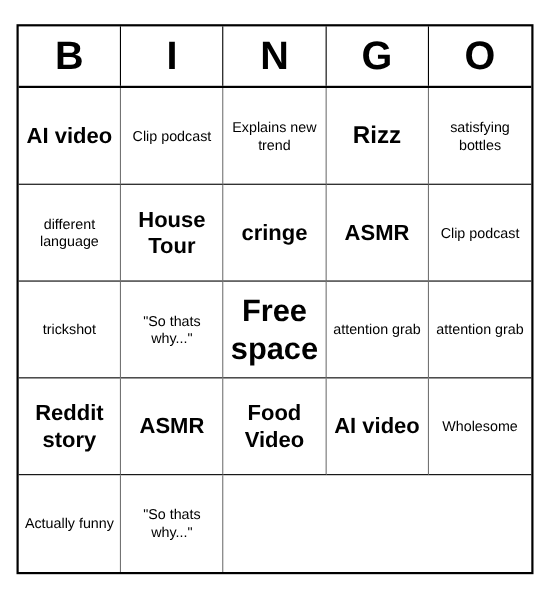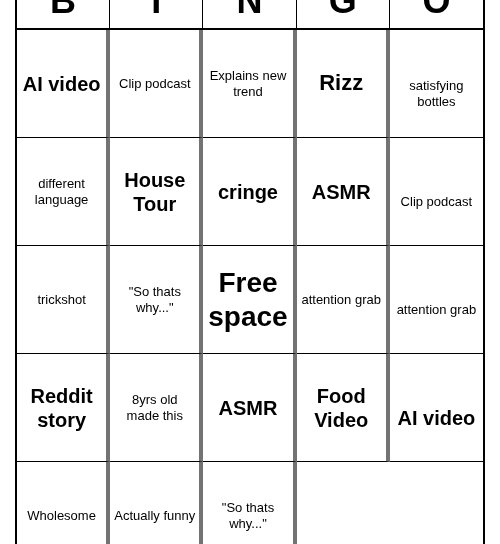--- a/index.html
+++ b/index.html
@@ -31,34 +31,33 @@
     }
     .bingo-letter:last-child {
       border-right: none;
     }
     .bingo-grid {
       display: grid;
       grid-template-columns: repeat(5, 1fr);
       grid-template-rows: repeat(5, 1fr);
     }
     .bingo-cell {
-      border-right: 4px solid #737373;
+      border-right: 1px solid #737373;
       border-bottom: 1px solid #000;
       display: flex;
       align-items: center;
       justify-content: center;
       text-align: center;
       padding: 4px;
       min-height: 88px;
       font-size: 13px;
       line-height: 1.2;
     }
     .bingo-cell:nth-child(5n) {
       border-right: none;
-      margin-top: 20px;
     }
     .bingo-cell:nth-child(n+21) {
       border-bottom: none;
     }
     .bingo-cell.large-text {
       font-size: 20px;
       font-weight: bold;
     }
     .bingo-cell.xl-text {
       font-size: 22px;
@@ -90,21 +89,20 @@
       <div class="bingo-cell large-text">House Tour</div>
       <div class="bingo-cell large-text">cringe</div>
       <div class="bingo-cell large-text">ASMR</div>
       <div class="bingo-cell">Clip podcast</div>
       <div class="bingo-cell">trickshot</div>
       <div class="bingo-cell">"So thats why..."</div>
       <div class="bingo-cell free-space">Free space</div>
       <div class="bingo-cell">attention grab</div>
       <div class="bingo-cell">attention grab</div>
       <div class="bingo-cell large-text">Reddit story</div>
-      <div class="bingo-cell">8yrs old made this</div>
       <div class="bingo-cell large-text">ASMR</div>
       <div class="bingo-cell large-text">Food Video</div>
       <div class="bingo-cell large-text">AI video</div>
       <div class="bingo-cell">Wholesome</div>
       <div class="bingo-cell">Actually funny</div>
       <div class="bingo-cell">"So thats why..."</div>
     </div>
 </div>
 
 </body></html>

